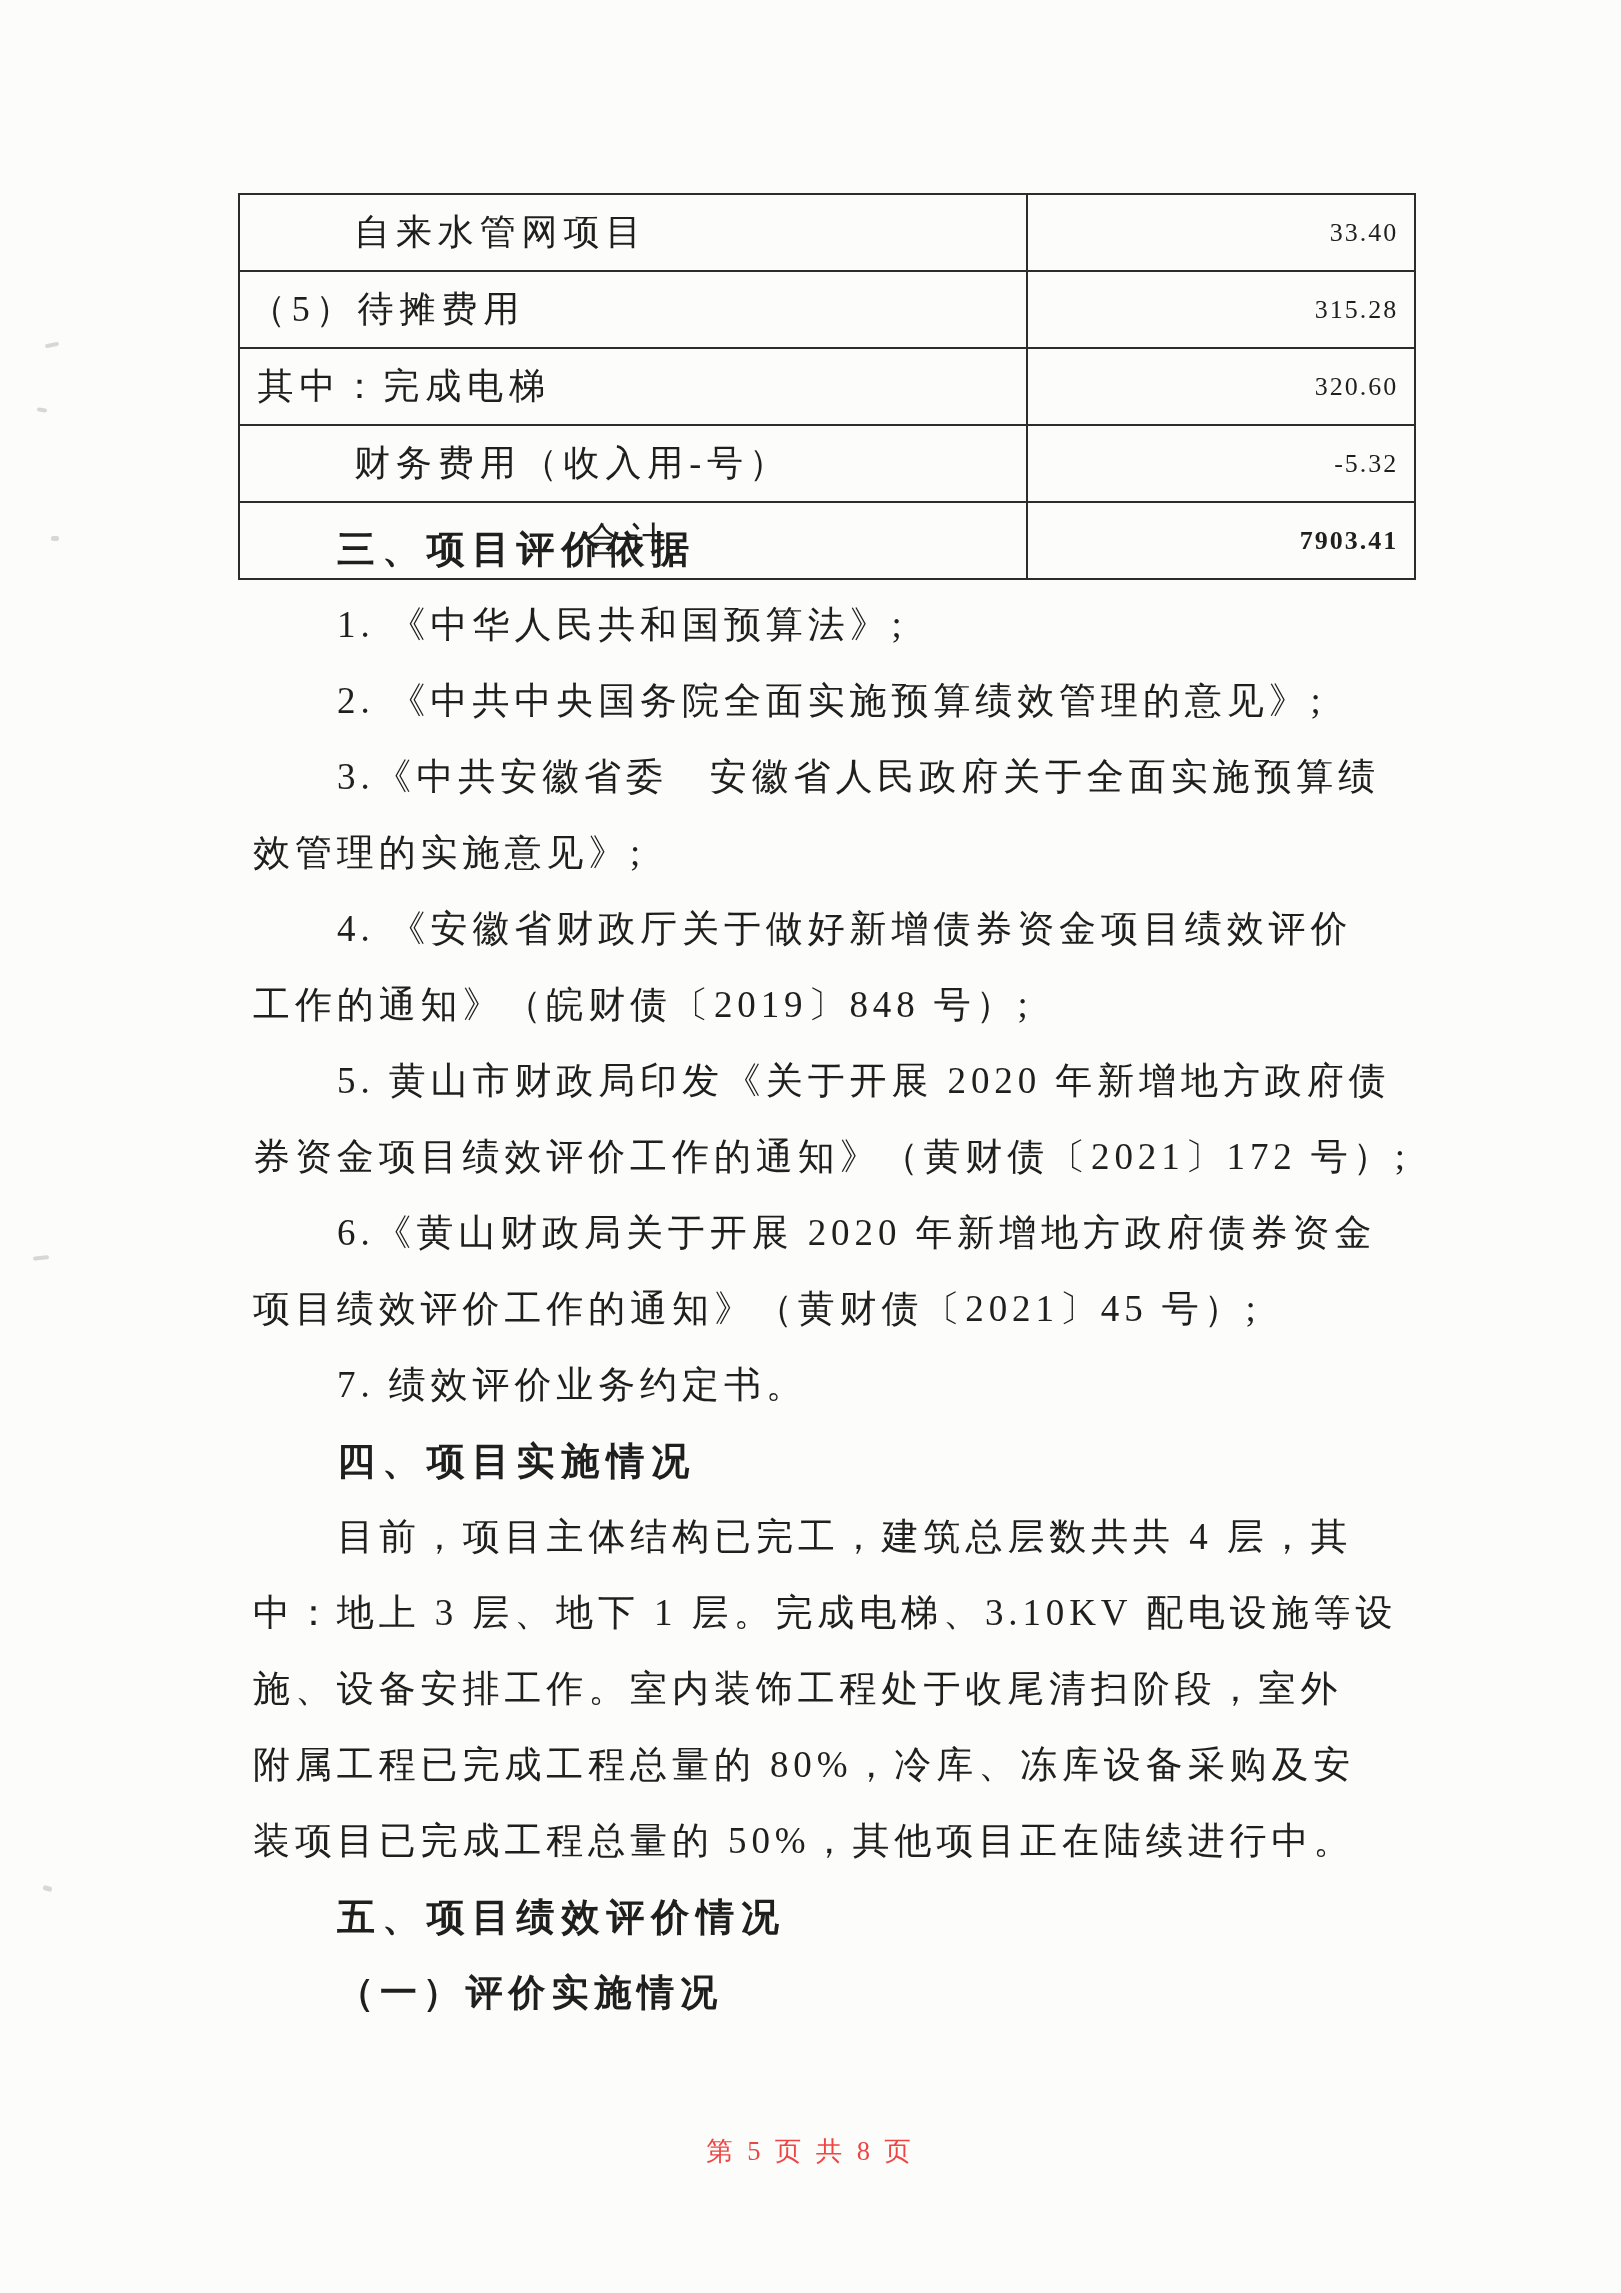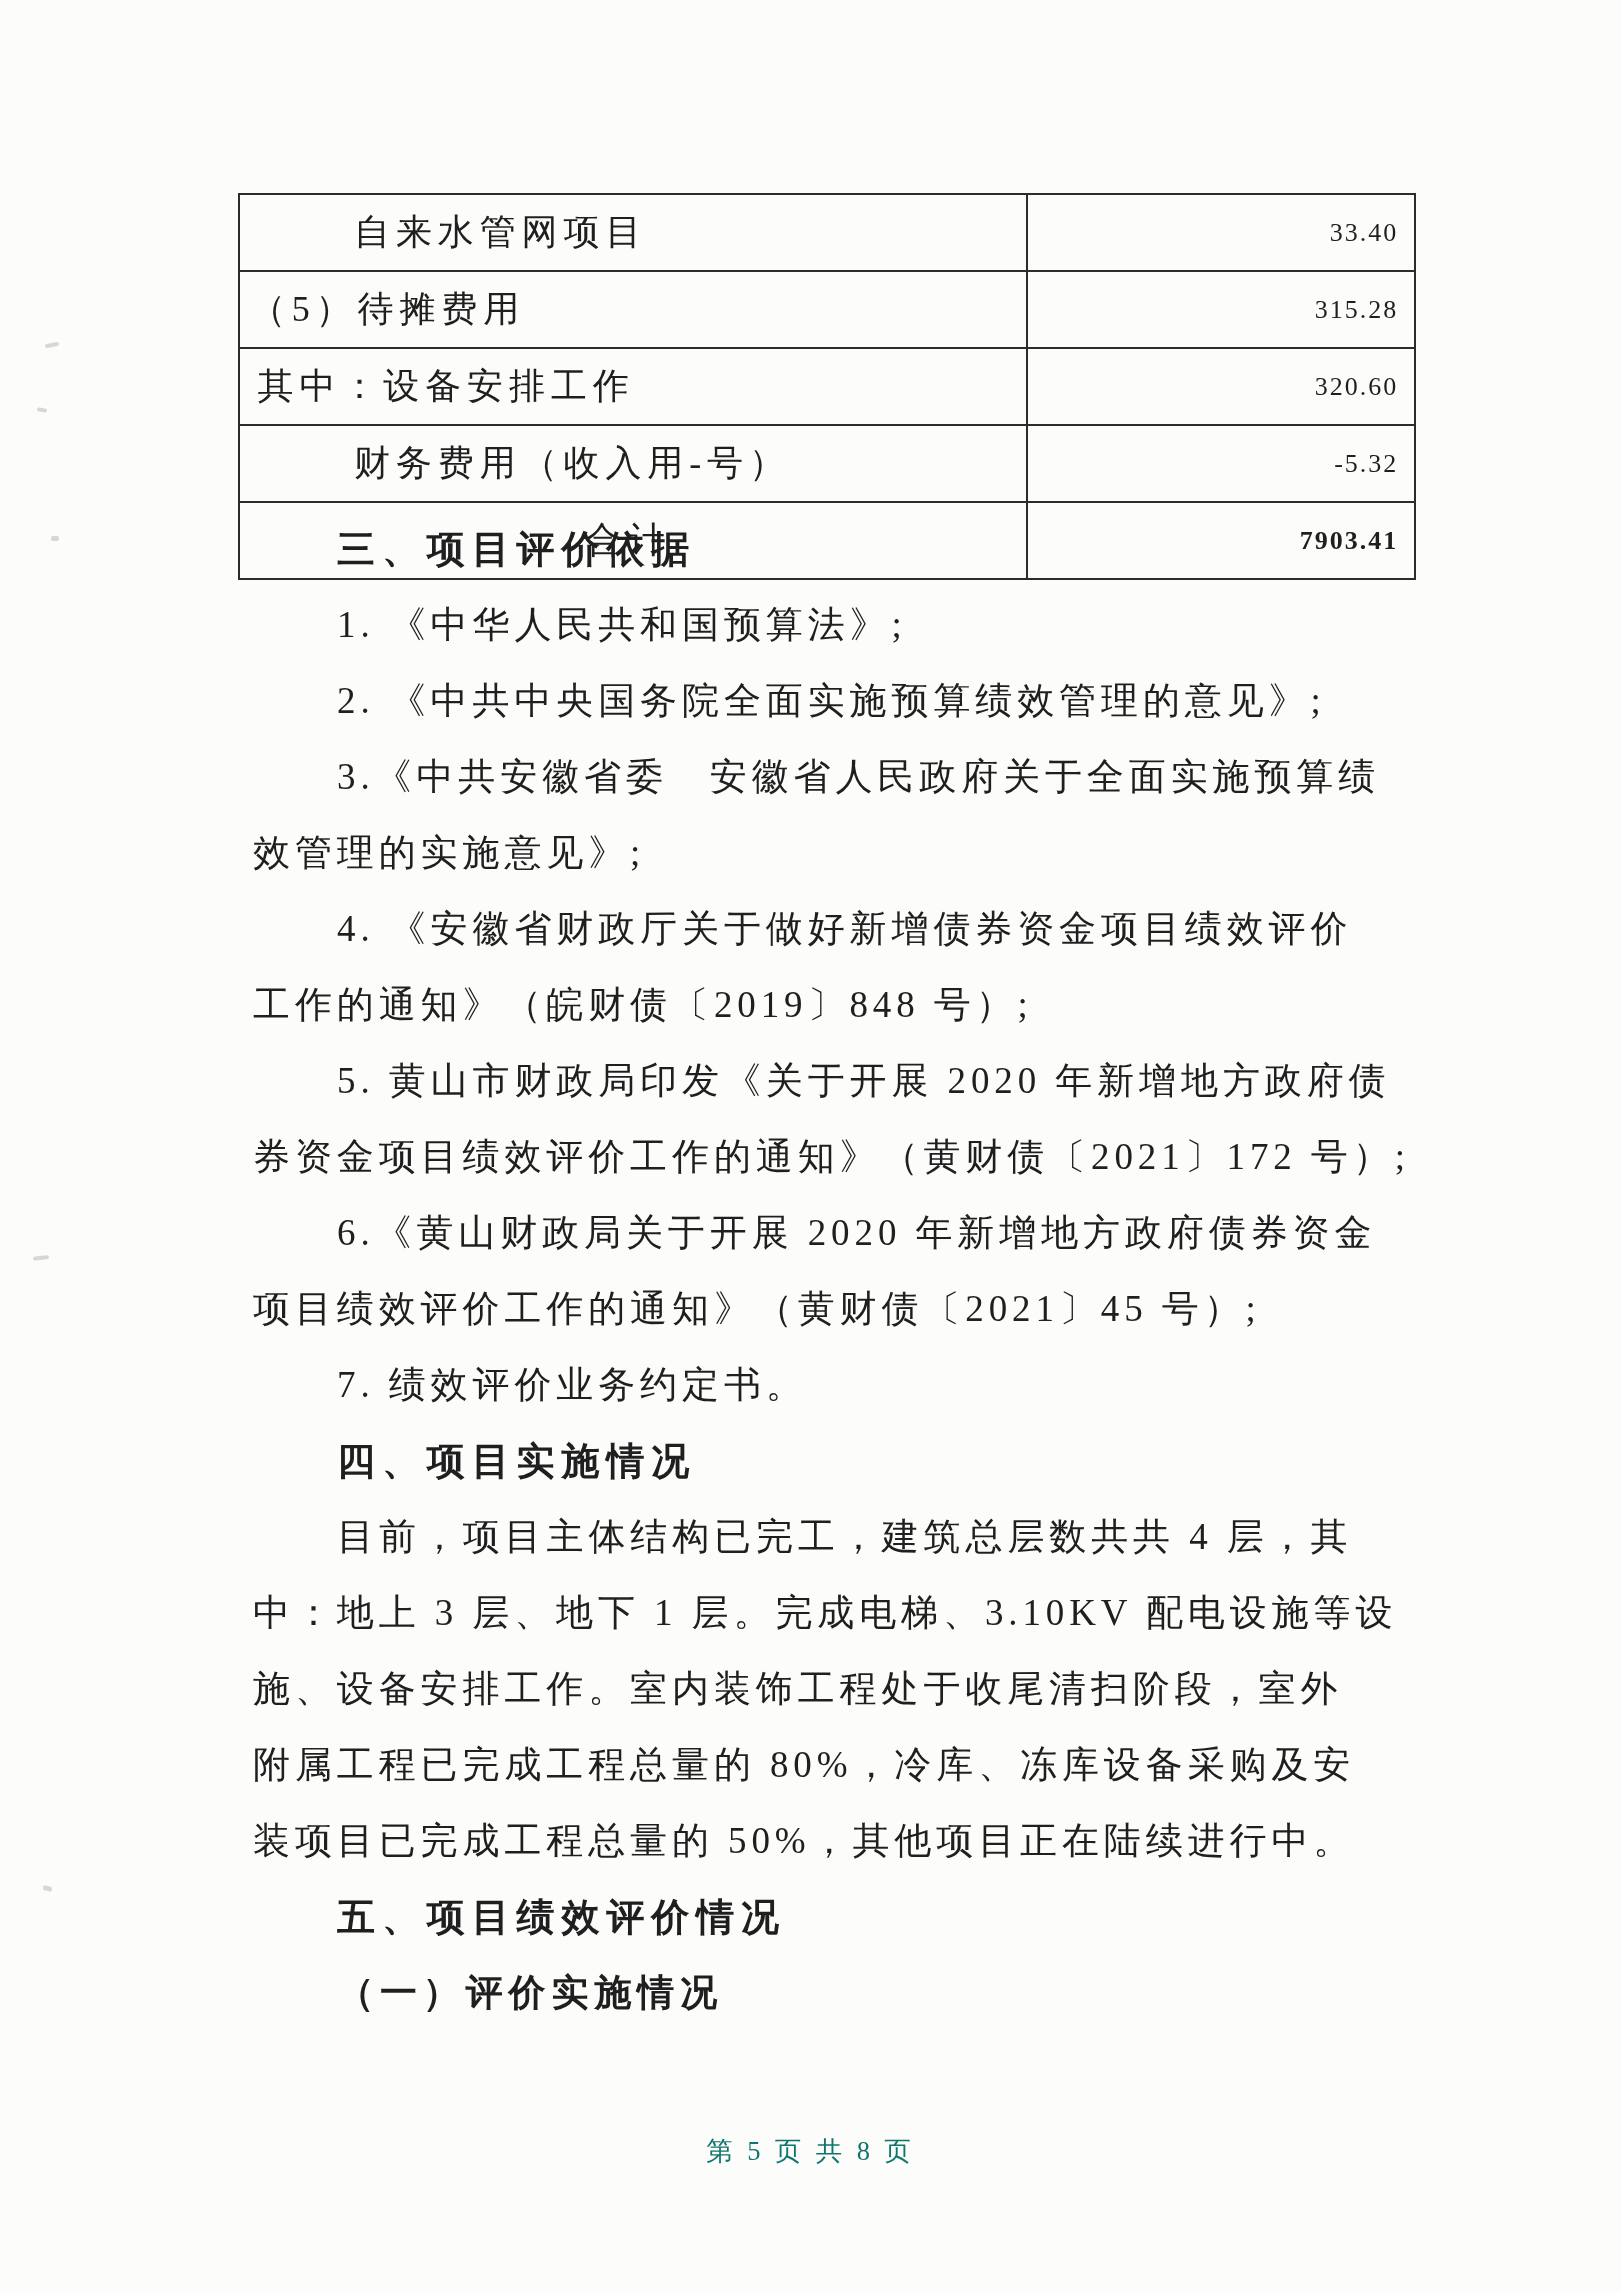--- a/index.html
+++ b/index.html
@@ -31,21 +31,21 @@
   .ln {
     height:76px; line-height:76px; font-size:37px; letter-spacing:4.9px;
     white-space:nowrap;
   }
   .ind { padding-left:84px; }
   .h { font-weight:bold; font-size:38px; letter-spacing:6.9px; }
   .h2 { font-weight:bold; font-size:37px; letter-spacing:5.9px; }
   
   .footer {
     position:absolute; left:0; top:2133px; width:1621px; text-align:center;
-    font-size:26.5px; letter-spacing:3.9px; color:#0f766e;
+    font-size:26.5px; letter-spacing:3.9px; color:#ef4444;
   }
   
   .artifact { position:absolute; background:#9a9a96; opacity:0.38; border-radius:2px; }
 </style>
 </head>
 <body>
 
 <div class="page">
 
   <table class="cost-table">
@@ -56,21 +56,21 @@
     <tbody>
         <tr>
       <td class="lbl ind-lg">自来水管网项目</td>
       <td class="val">33.40</td>
     </tr>
     <tr>
       <td class="lbl">（5）待摊费用</td>
       <td class="val">315.28</td>
     </tr>
     <tr>
-      <td class="lbl ind-sm">其中：设备安排工作</td>
+      <td class="lbl ind-sm">其中：完成电梯</td>
       <td class="val">320.60</td>
     </tr>
     <tr>
       <td class="lbl ind-lg">财务费用（收入用-号）</td>
       <td class="val">-5.32</td>
     </tr>
     <tr>
       <td class="lbl ctr">合计</td>
       <td class="val bold">7903.41</td>
     </tr>

